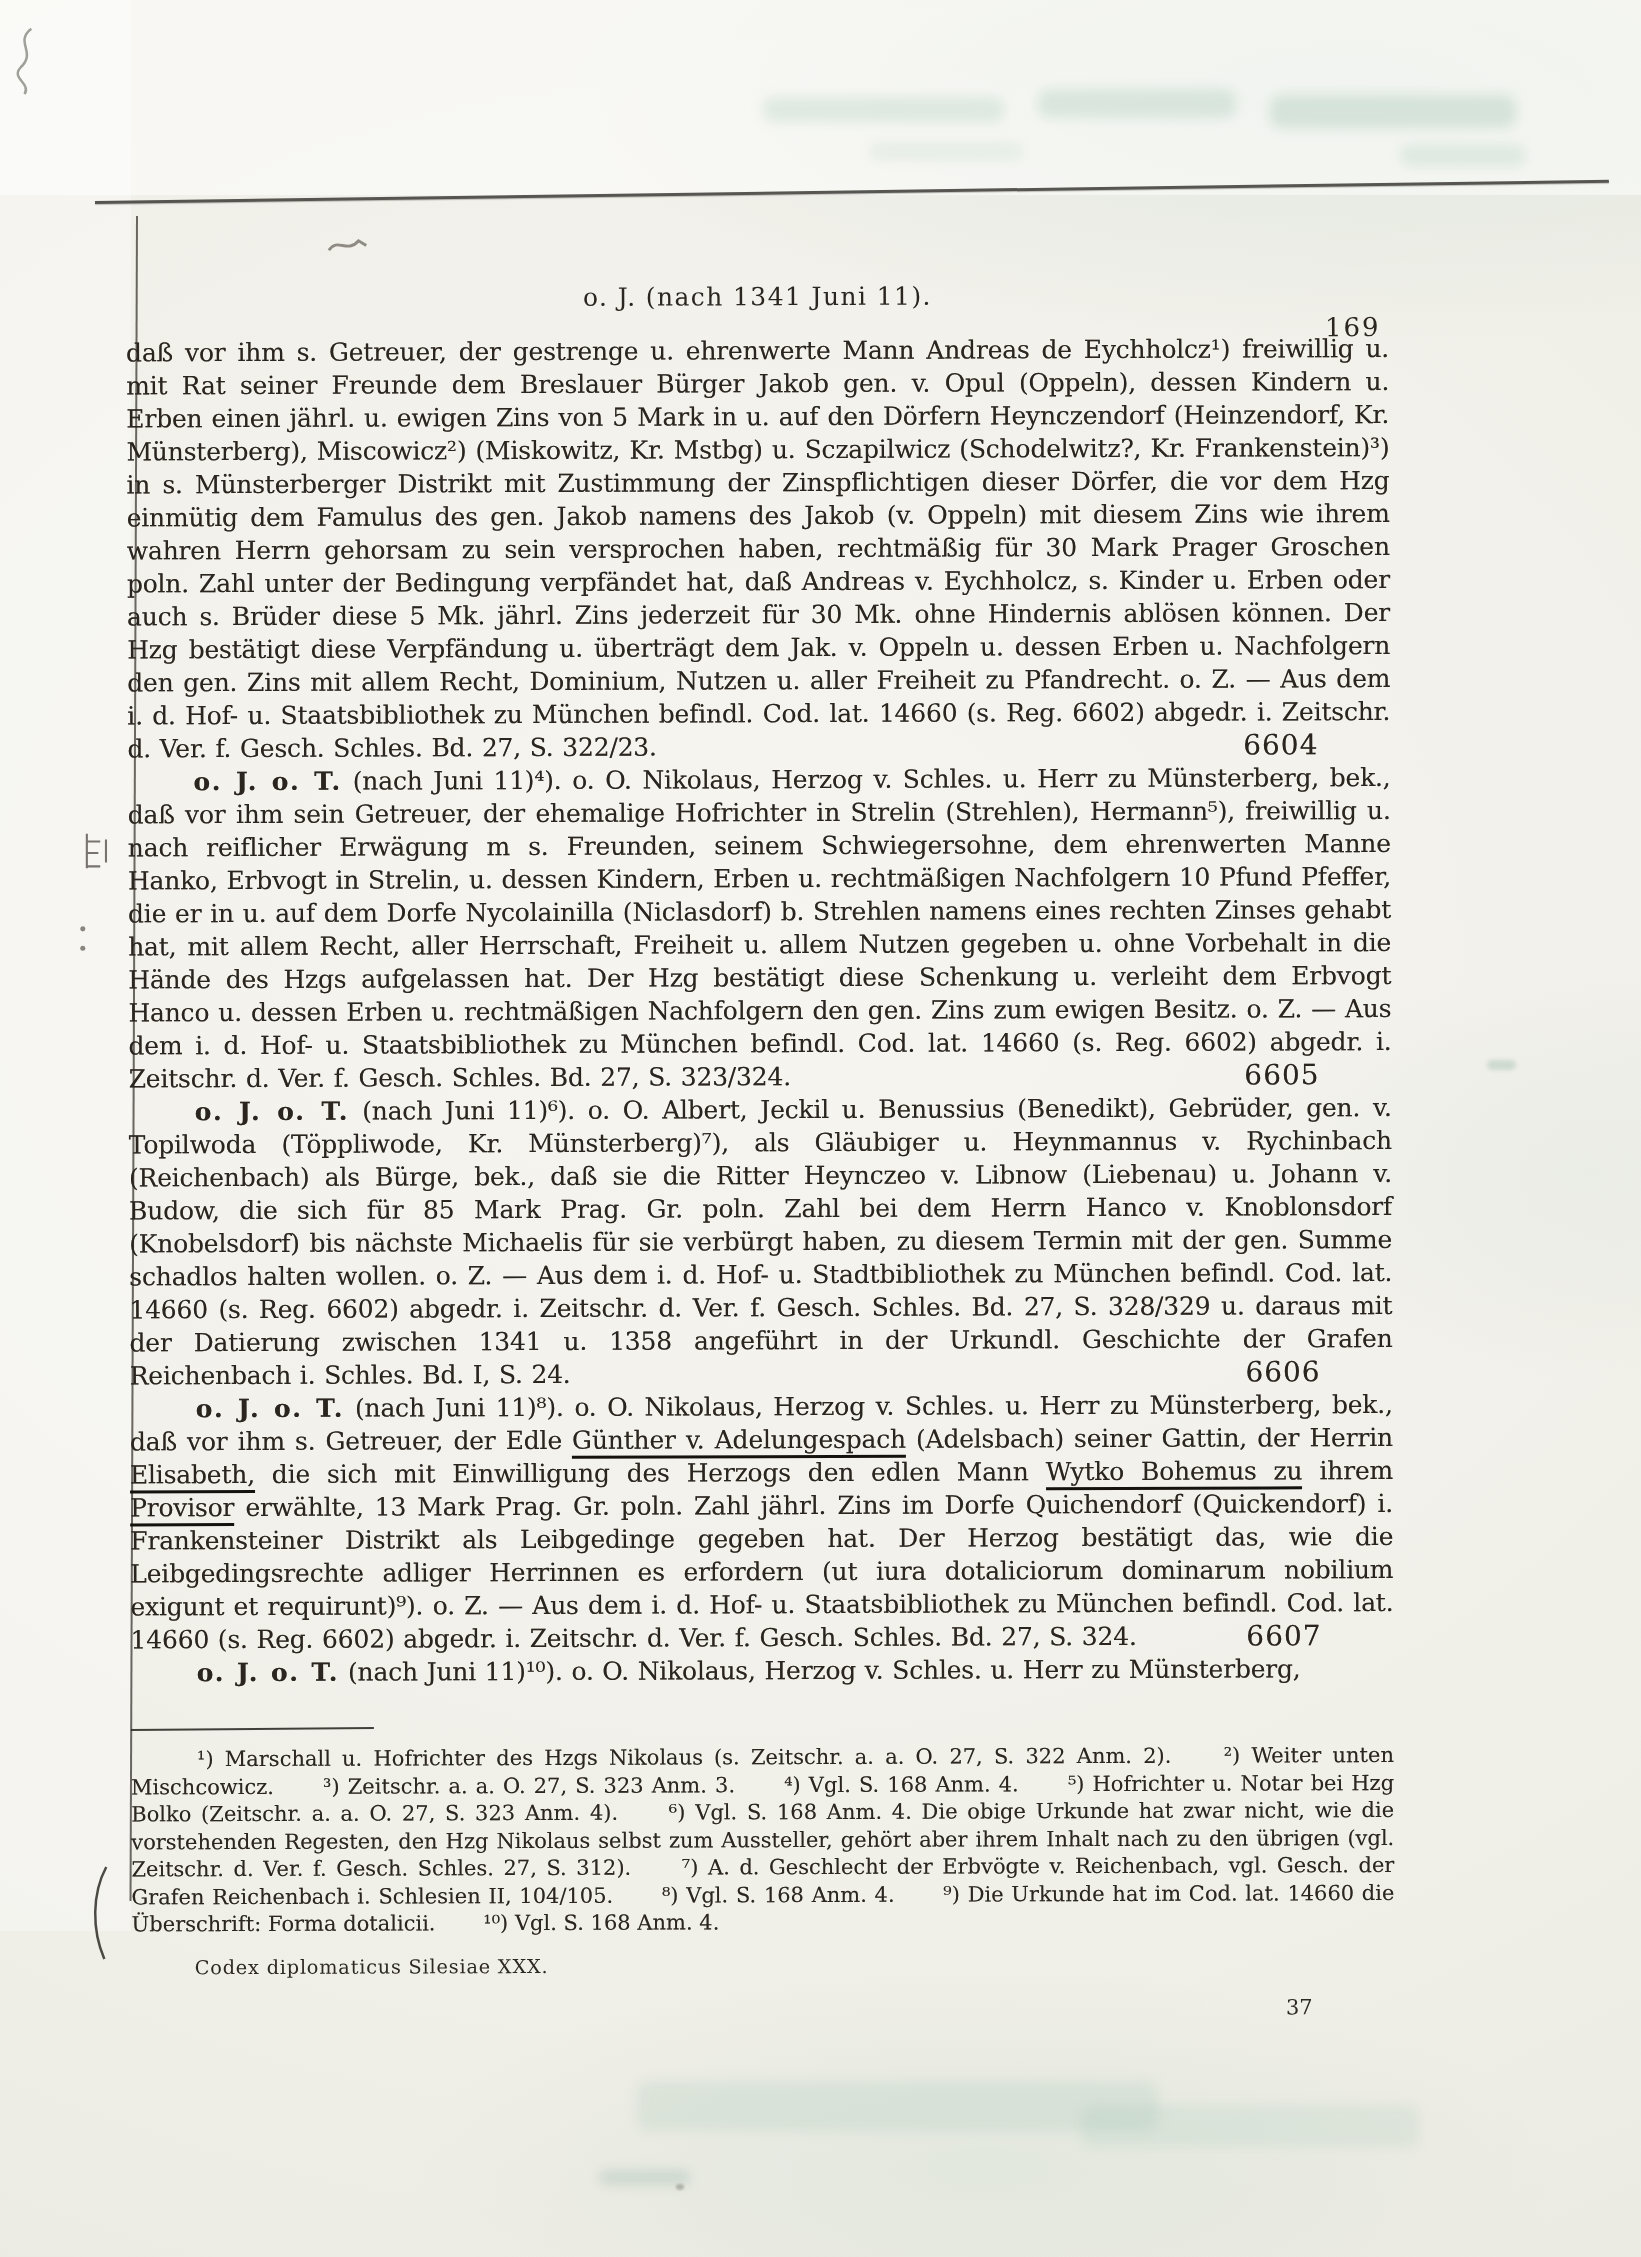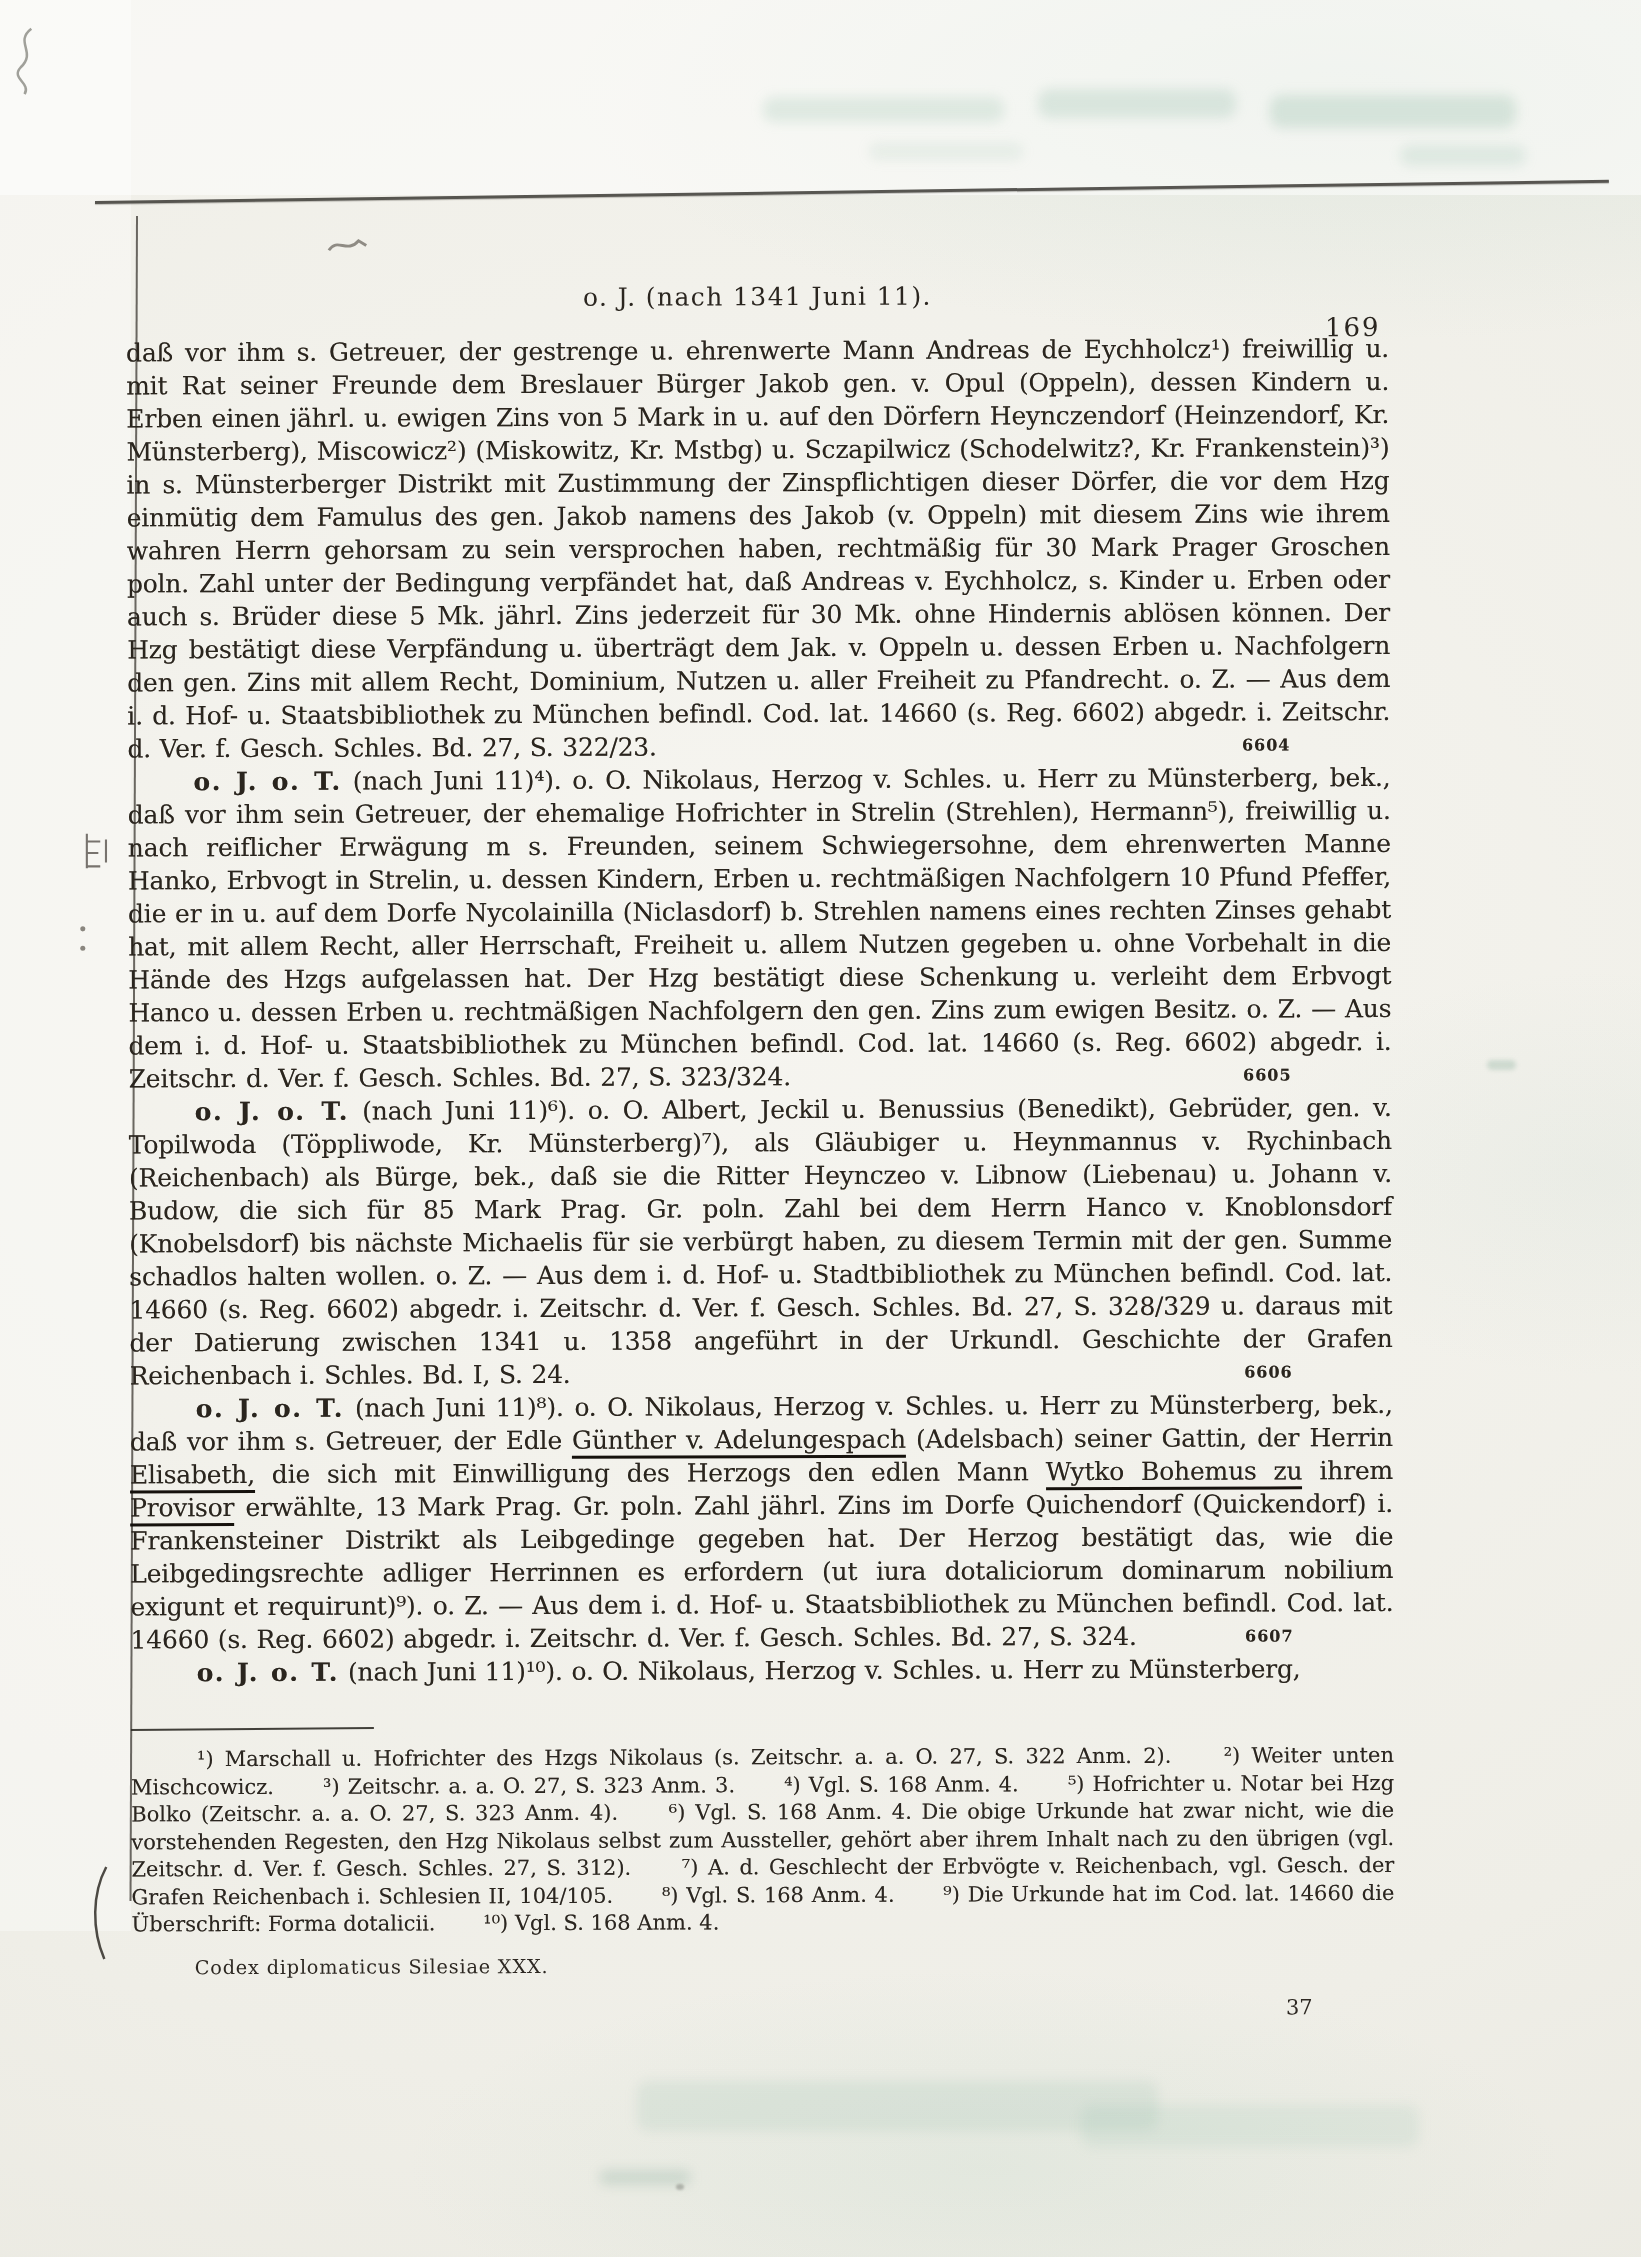--- a/index.html
+++ b/index.html
@@ -39,21 +39,21 @@
     transform:rotate(-0.2deg);transform-origin:50% 40%;}
   .running-head{position:absolute;left:128px;top:282px;width:1263px;text-align:center;
     font-size:25px;letter-spacing:1.4px;color:#2b2620;}
   .page-num{position:absolute;left:1327px;top:275px;font-size:26px;letter-spacing:1.9px;color:#2b2620;margin-top:39px;}
   .body-block{position:absolute;left:128px;top:334px;width:1263px;
     font-size:25px;line-height:33px;text-align:justify;letter-spacing:-0.2px;word-spacing:1px;
     text-shadow:0 0 0.6px rgba(35,28,20,.45);}
   .entry{margin:0;text-indent:66px;}
   .entry.no-indent{text-indent:0;}
   .lead{font-weight:700;letter-spacing:1.9px;}
-  .regnum{float:right;font-weight:700;font-size:16px;letter-spacing:1px;margin-right:100px;}
+  .regnum{float:right;font-weight:400;font-size:28px;letter-spacing:1px;margin-right:72px;}
   .hand-ul{border-bottom:3.9px solid #15110c;padding-bottom:1px;}
   .foot-rule{position:absolute;left:128px;top:1726px;width:243px;height:2.4px;background:#2e2b26;
     transform:rotate(-0.3deg);opacity:.9;}
   .footnotes{position:absolute;left:128px;top:1744px;width:1263px;
     font-size:21px;line-height:27.5px;text-align:justify;text-indent:66px;
     color:#2b2620;text-shadow:0 0 0.5px rgba(35,28,20,.4);}
   .fn-item{margin-right:41px;}
   .signature{position:absolute;left:191px;top:1954px;font-size:19.3px;letter-spacing:0.8px;color:#2d2822;}
   .sheet-num{position:absolute;left:1282px;top:1997px;font-size:21px;color:#2d2822;}
   

